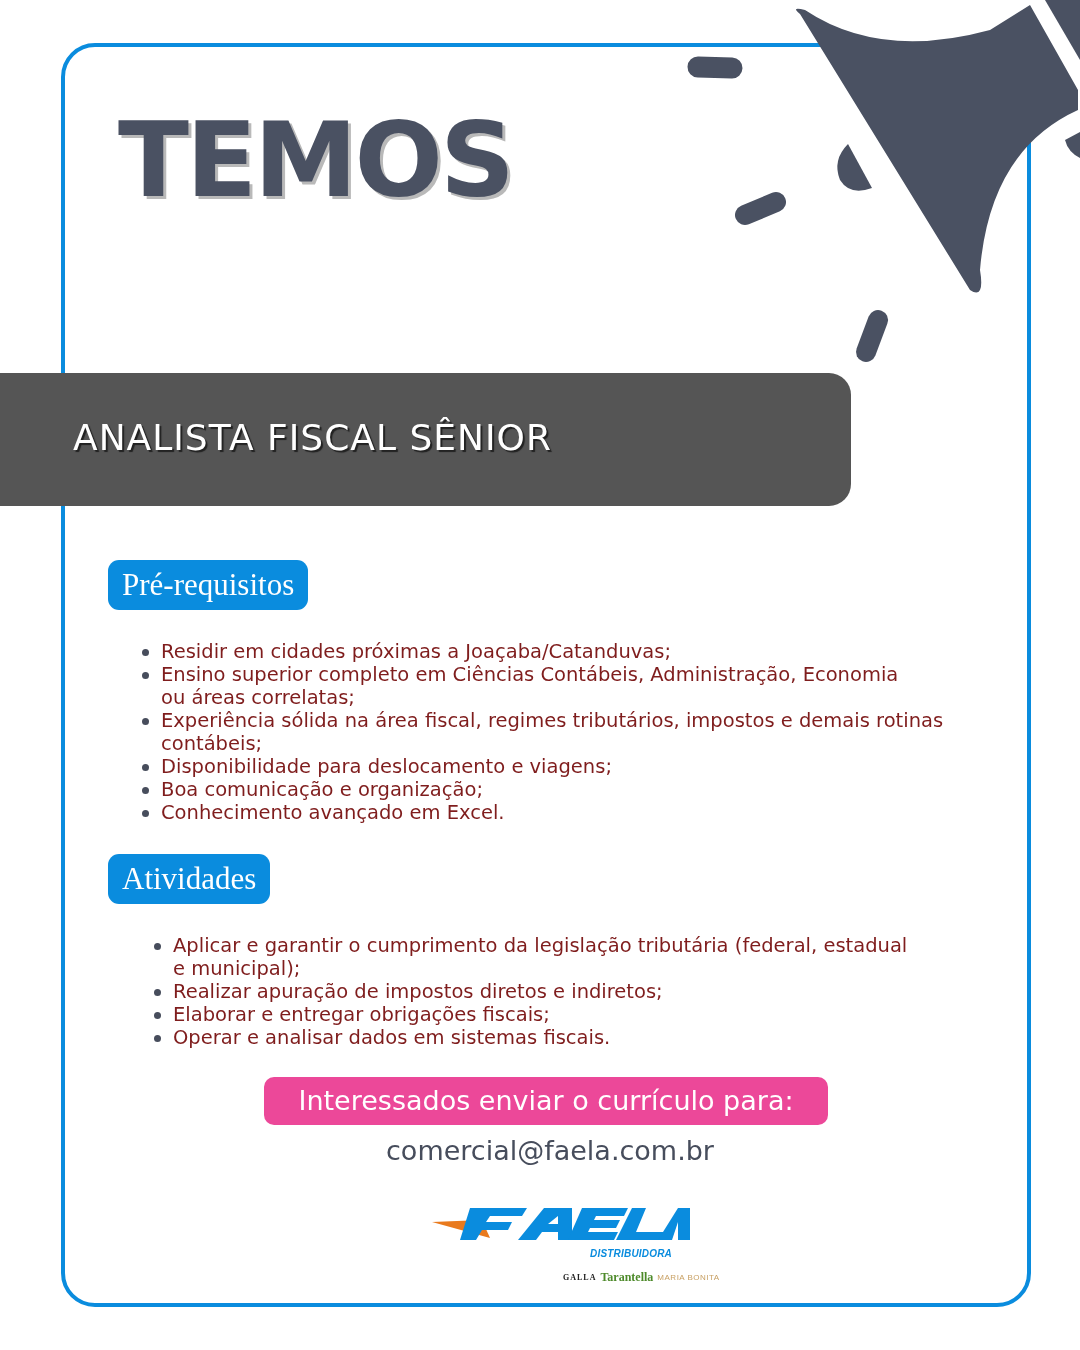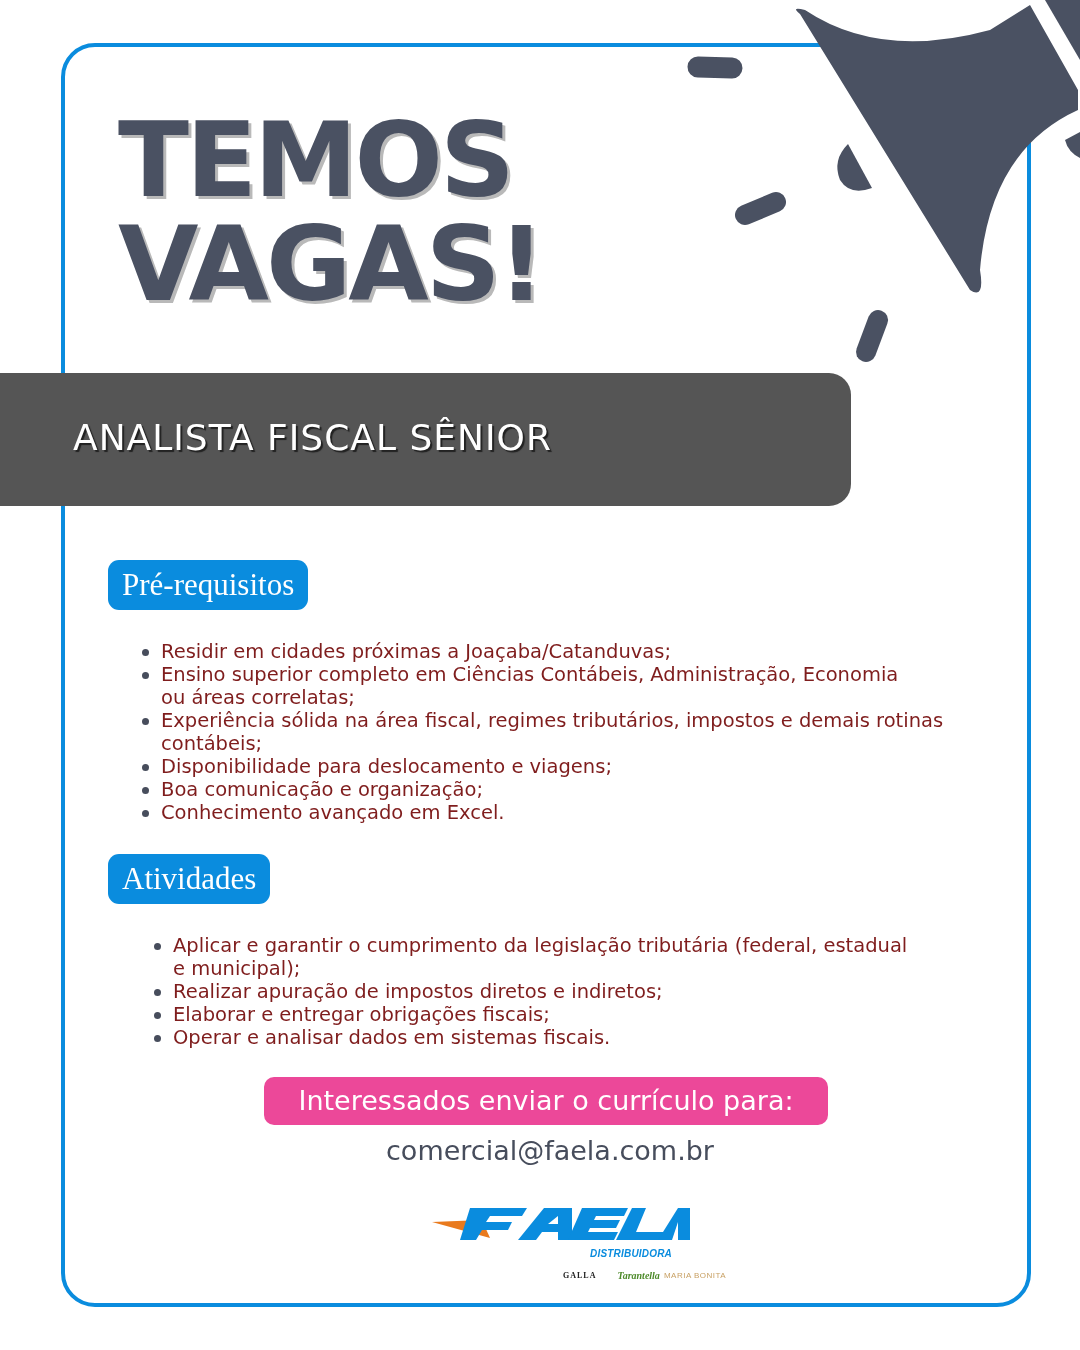--- a/index.html
+++ b/index.html
@@ -57,21 +57,21 @@
     position: absolute; left: 0; width: 1100px; top: 1135px; text-align: center;
     font-family: "DejaVu Sans", sans-serif; font-size: 27px; color: #474d5c;
   }
   .logo { position: absolute; left: 432px; top: 1200px; width: 270px; height: 95px; }
   .logo .dist {
     position: absolute; left: 158px; top: 48px; font-size: 10px; font-style: italic; font-weight: bold;
     color: #0a8cde; font-family: "Liberation Sans", sans-serif; letter-spacing: 0.2px;
   }
   .brands { position: absolute; left: 95px; top: 70px; display: flex; gap: 4px; align-items: center; white-space: nowrap; }
   .brand-galla { font-family: "Liberation Serif", serif; font-weight: bold; font-size: 8px; color: #222; letter-spacing: 1px; padding-left: 36px; }
-  .brand-tarantella { font-family: "Liberation Serif", serif; font-style: italic; font-weight: bold; font-size: 10px; color: #4d8a2a; margin-left: 17px; }
+  .brand-tarantella { font-family: "Liberation Serif", serif; font-weight: bold; font-size: 12px; color: #4d8a2a; }
   .brand-maria { font-family: "Liberation Sans", sans-serif; font-size: 8px; color: #c8a063; letter-spacing: 0.5px; }
 </style>
 </head>
 <body>
 
 <div class="frame"></div>
 
 <svg class="megaphone" viewBox="0 0 1080 400">
 
   <path d="M800 14 Q790 6 805 10 Q880 60 990 30 L1030 5 L1078 90 L1078 110 Q990 150 980 270 Q985 300 970 290 Z" fill="#4a5162"></path>
@@ -81,21 +81,20 @@
 
   <path d="M848 144 L872 188 Q850 196 840 180 Q832 160 848 144 Z" fill="#4a5162"></path>
 
   <line x1="698" y1="67" x2="732" y2="68" stroke="#4a5162" stroke-width="21" stroke-linecap="round"></line>
   <line x1="745" y1="215" x2="776" y2="202" stroke="#4a5162" stroke-width="20" stroke-linecap="round"></line>
   <line x1="878" y1="320" x2="866" y2="352" stroke="#4a5162" stroke-width="20" stroke-linecap="round"></line>
 </svg>
 
 <div class="headline">
   <div>TEMOS</div>
-  <div>VAGAS!</div>
 </div>
 
 <div class="title-bar">
   <span>ANALISTA FISCAL SÊNIOR</span>
 </div>
 
 <div class="section-pill" style="left:108px; top:560px;">Pré-requisitos</div>
 
 <ul class="bullets" style="left:123px; top:624px; width:820px;">
   <li>Residir em cidades próximas a Joaçaba/Catanduvas;</li>

